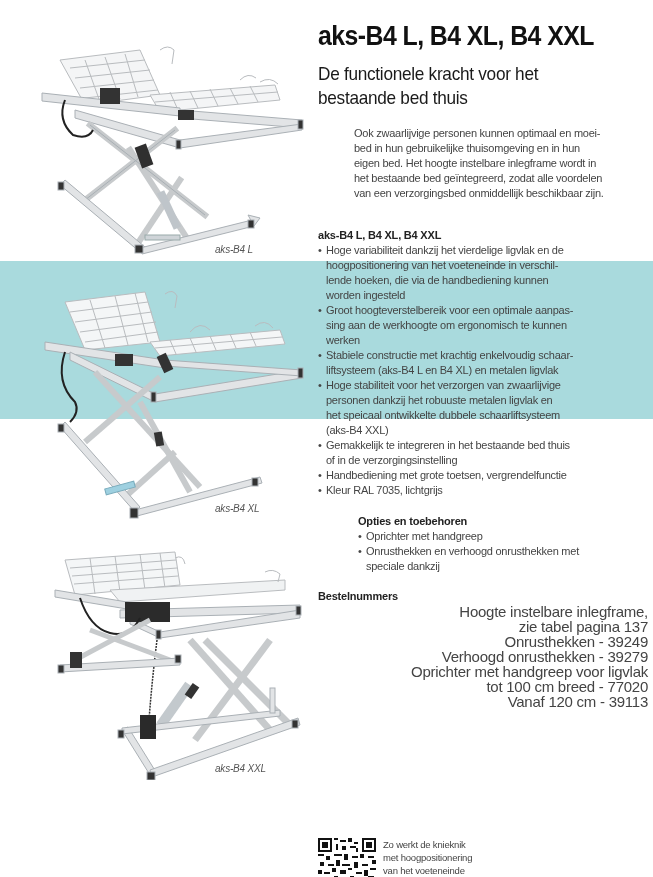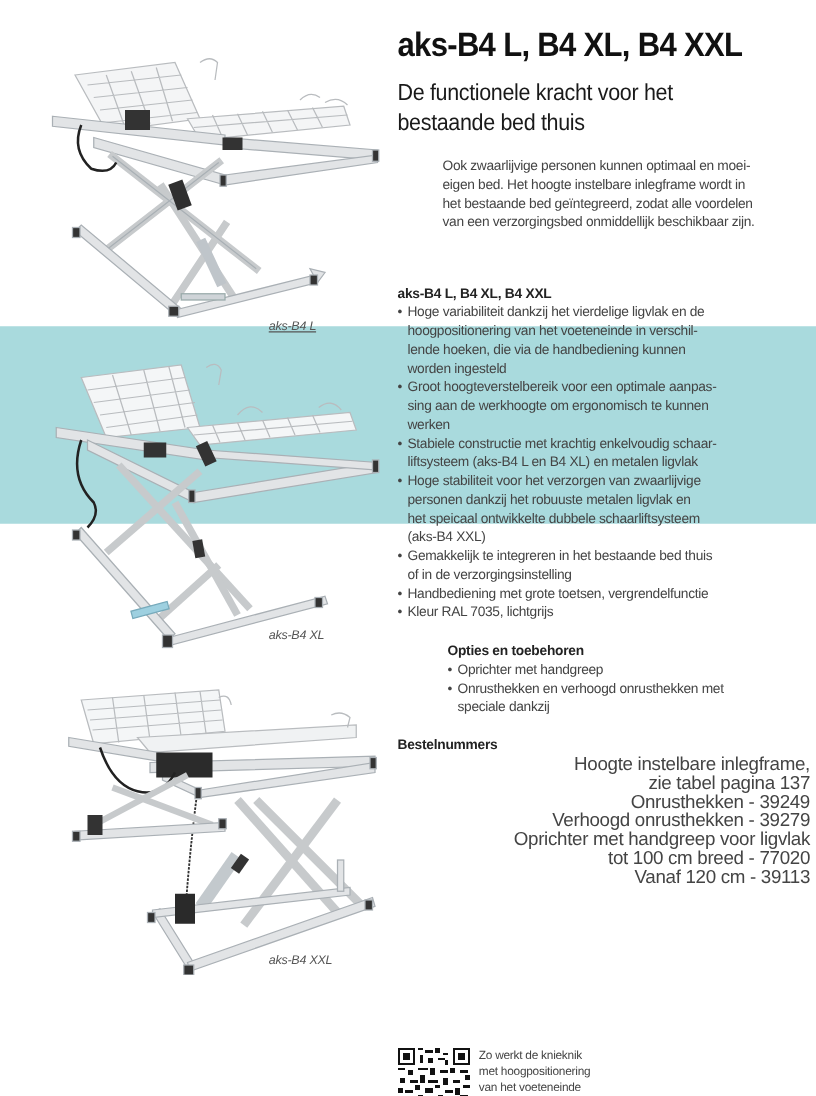--- a/index.html
+++ b/index.html
@@ -112,21 +112,21 @@
         <path d="M30 165 L110 232 L115 227 L35 160 Z"></path>
         <path d="M110 228 L222 200 L224 206 L112 234 Z"></path>
         <path d="M218 195 L224 206 L230 198 Z"></path>
         <rect x="105" y="225" width="8" height="8" fill="#333"></rect>
         <rect x="218" y="200" width="6" height="8" fill="#333"></rect>
         <rect x="28" y="162" width="6" height="8" fill="#333"></rect>
       </g>
       <rect x="115" y="215" width="35" height="5" fill="#cfd4d8" stroke="#9aa"></rect>
     </svg>
   </div>
-  <span class="caption" style="left:215px; top:256px;text-decoration:underline;">aks-B4 L</span>
+  <span class="caption" style="left:215px; top:244px;">aks-B4 L</span>
 
   <div class="product" style="top:282px;">
     <svg width="280" height="240" viewBox="0 0 280 240">
       <g stroke="#b9bcbf" fill="none" stroke-width="1">
         <path d="M35 20 L115 10 L130 60 L55 68 Z" fill="#f4f6f7"></path>
         <path d="M40 30 L118 20 M45 40 L122 30 M50 50 L126 40 M55 60 L128 50 M60 18 L75 66 M85 14 L98 63 M105 11 L118 60"></path>
         <path d="M135 12 q8 -6 12 2 l-2 12"></path>
         <path d="M120 60 L250 48 L255 62 L130 74 Z" fill="#f4f6f7"></path>
         <path d="M140 58 L146 72 M160 56 L166 70 M180 54 L186 68 M200 52 L206 66 M220 50 L226 64 M125 66 L252 55"></path>
         <path d="M160 50 q10 -12 20 -2 M225 44 q10 -8 18 2"></path>
@@ -217,20 +217,21 @@
 </div>
 
 <div class="right-col">
   <h1 class="title">aks-B4 L, B4 XL, B4 XXL</h1>
   <h2 class="subtitle">
     <span class="line">De functionele kracht voor het</span>
     <span class="line">bestaande bed thuis</span>
   </h2>
   <div class="intro">
     <span class="line">Ook zwaarlijvige personen kunnen optimaal en moei-</span>
+    <span class="line">bed in hun gebruikelijke thuisomgeving en in hun</span>
     <span class="line">eigen bed. Het hoogte instelbare inlegframe wordt in</span>
     <span class="line">het bestaande bed geïntegreerd, zodat alle voordelen</span>
     <span class="line">van een verzorgingsbed onmiddellijk beschikbaar zijn.</span>
   </div>
 </div>
 
 <div class="block" style="top:228px;">
   <div class="section-head">aks-B4 L, B4 XL, B4 XXL</div>
   <ul class="bullets">
     <li>

